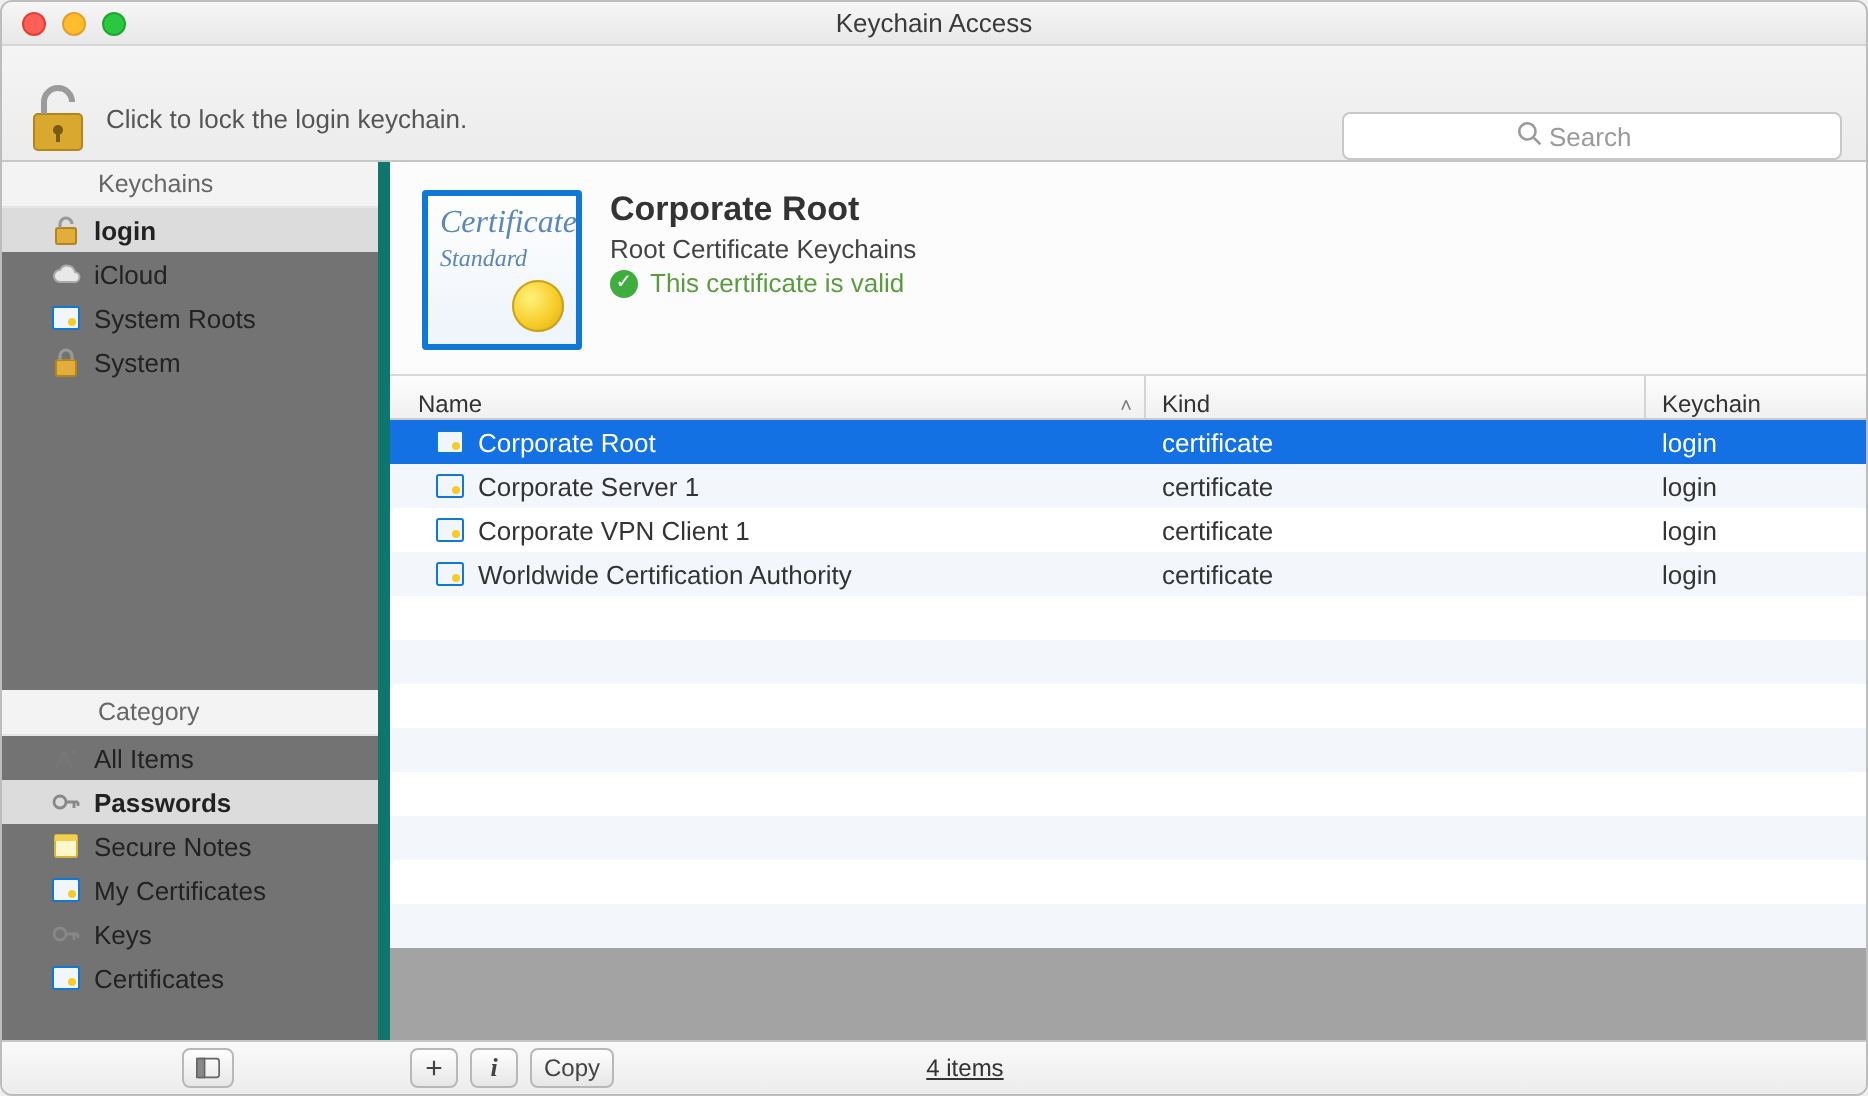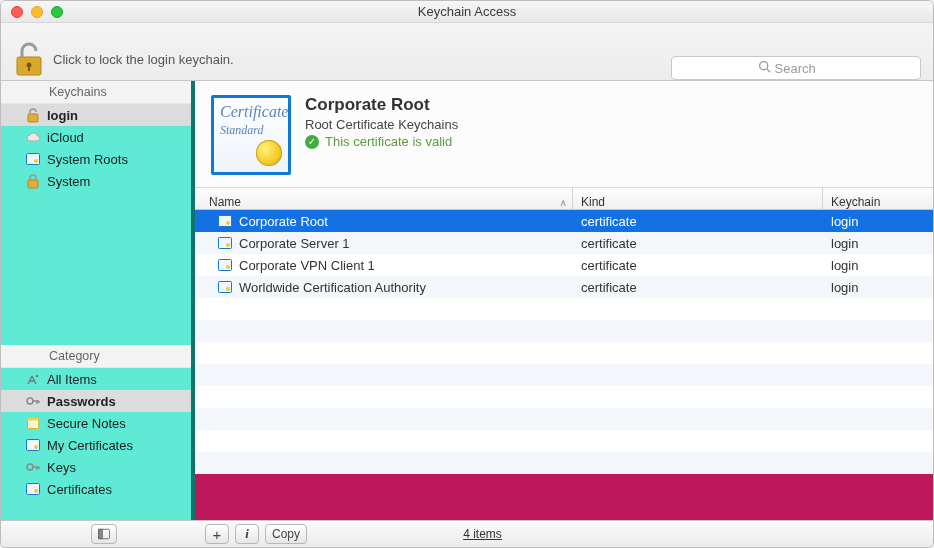--- a/index.html
+++ b/index.html
@@ -92,22 +92,22 @@
   .content {
     flex: 1;
     display: flex;
     min-height: 0;
     border-bottom: 1px solid #c6c6c6;
   }
 
   
   .sidebar {
     width: 194px;
-    background: #5eead4;
-    border-right: 4px solid #0f766e;
+    background: #737373;
+    border-right: 6px solid #0f766e;
     display: flex;
     flex-direction: column;
   }
   .side-section {
     flex: 0 0 auto;
   }
   .side-stretch { flex: 1; }
   .side-header {
     padding: 4px 8px 4px 48px;
     font-size: 12.5px;
@@ -129,21 +129,21 @@
   .side-item .icon { width: 16px; height: 16px; flex-shrink: 0; }
   .side-item.selected { background: #dcdcdc; }
   .side-item.selected .label,
   .side-item.bold .label { font-weight: 600; }
 
   
   .main {
     flex: 1;
     display: flex;
     flex-direction: column;
-    background: #be185d;
+    background: #a3a3a3;
     min-width: 0;
   }
   .cert-info {
     padding: 14px 16px 12px 16px;
     border-bottom: 1px solid #d8d8d8;
     display: flex;
     gap: 14px;
     background: #fcfcfc;
   }
   .cert-badge {

